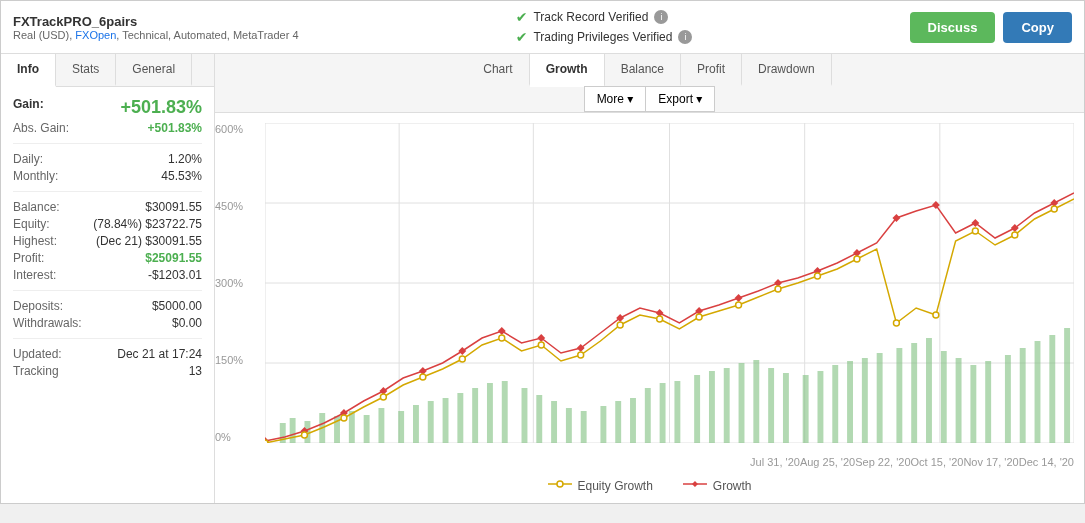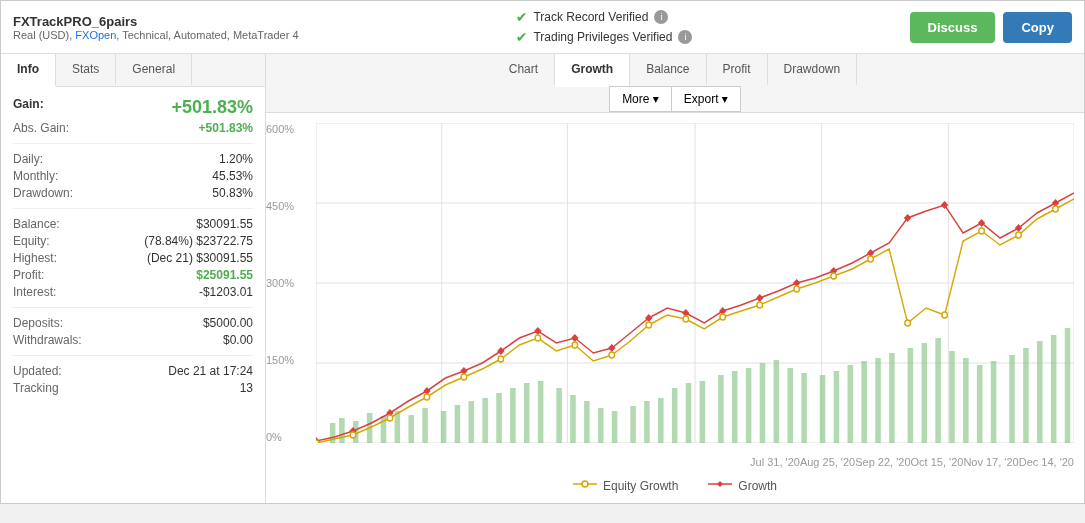--- a/index.html
+++ b/index.html
@@ -17,21 +17,21 @@
     .check-icon { color: #4caf50; font-size: 14px; }
     .info-icon { display: inline-block; width: 14px; height: 14px; background: #999; border-radius: 50%; color: #fff; font-size: 9px; text-align: center; line-height: 14px; cursor: pointer; }
     .header-right { display: flex; gap: 8px; }
     .btn-discuss { background: #5cb85c; color: #fff; border: none; padding: 8px 18px; border-radius: 4px; font-size: 13px; cursor: pointer; font-weight: bold; }
     .btn-copy { background: #337ab7; color: #fff; border: none; padding: 8px 18px; border-radius: 4px; font-size: 13px; cursor: pointer; font-weight: bold; }
     
     
     .main { display: flex; }
     
     
-    .left-panel { width: 265px; border-right: 1px solid #ddd; }
+    .left-panel { width: 214px; border-right: 1px solid #ddd; }
     .tabs-row { display: flex; border-bottom: 1px solid #ddd; background: #f5f5f5; }
     .tab { padding: 8px 16px; cursor: pointer; font-size: 12px; color: #555; border-right: 1px solid #ddd; border-bottom: 2px solid transparent; }
     .tab.active { background: #fff; border-bottom: 2px solid #fff; color: #333; font-weight: bold; margin-bottom: -1px; }
     
     .info-content { padding: 10px 12px; }
     .info-row { display: flex; justify-content: space-between; margin-bottom: 3px; }
     .info-label { color: #666; }
     .info-value { color: #333; text-align: right; }
     .info-value.green { color: #4caf50; font-weight: bold; }
     .info-value.gain { color: #4caf50; font-size: 18px; font-weight: bold; }
@@ -115,24 +115,20 @@
           <span class="info-value green">+501.83%</span>
         </div>
         <hr class="divider">
         <div class="info-row">
           <span class="info-label">Daily:</span>
           <span class="info-value">1.20%</span>
         </div>
         <div class="info-row">
           <span class="info-label">Monthly:</span>
           <span class="info-value">45.53%</span>
-        </div>
-        <div class="info-row">
-          <span class="info-label">Drawdown:</span>
-          <span class="info-value">50.83%</span>
         </div>
         <hr class="divider">
         <div class="info-row">
           <span class="info-label">Balance:</span>
           <span class="info-value">$30091.55</span>
         </div>
         <div class="info-row">
           <span class="info-label">Equity:</span>
           <span class="info-value">(78.84%) $23722.75</span>
         </div>

